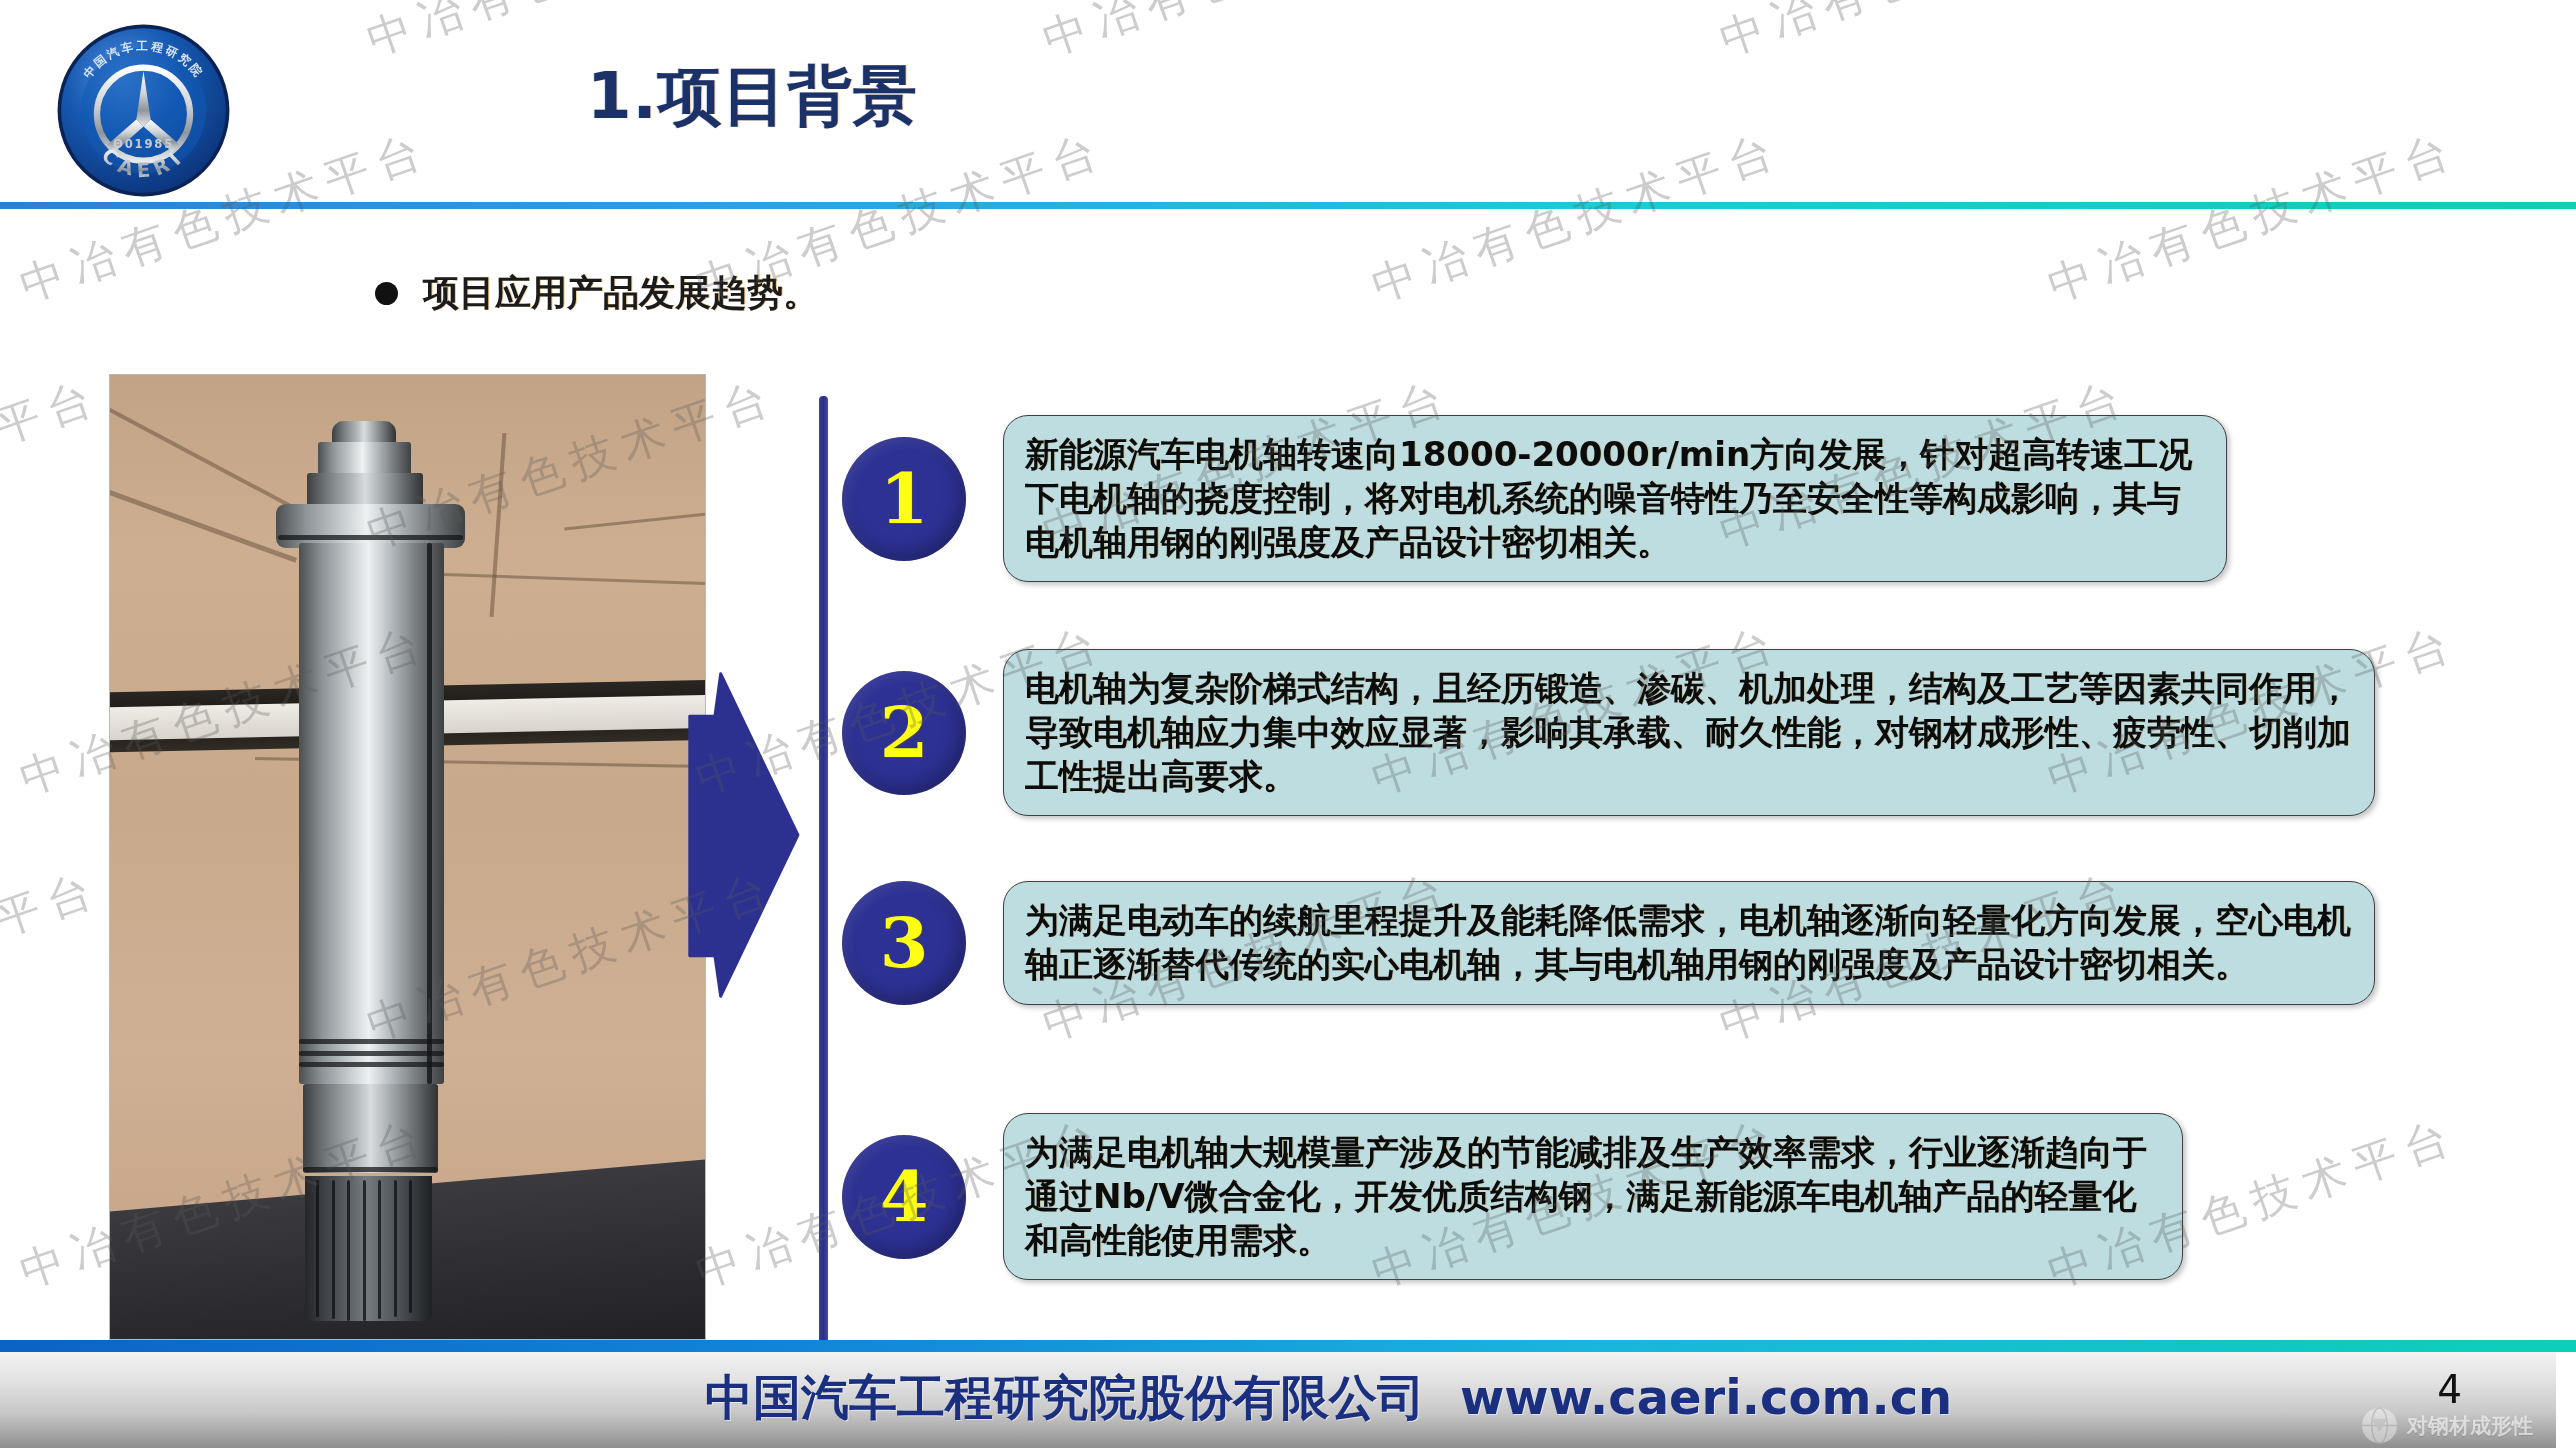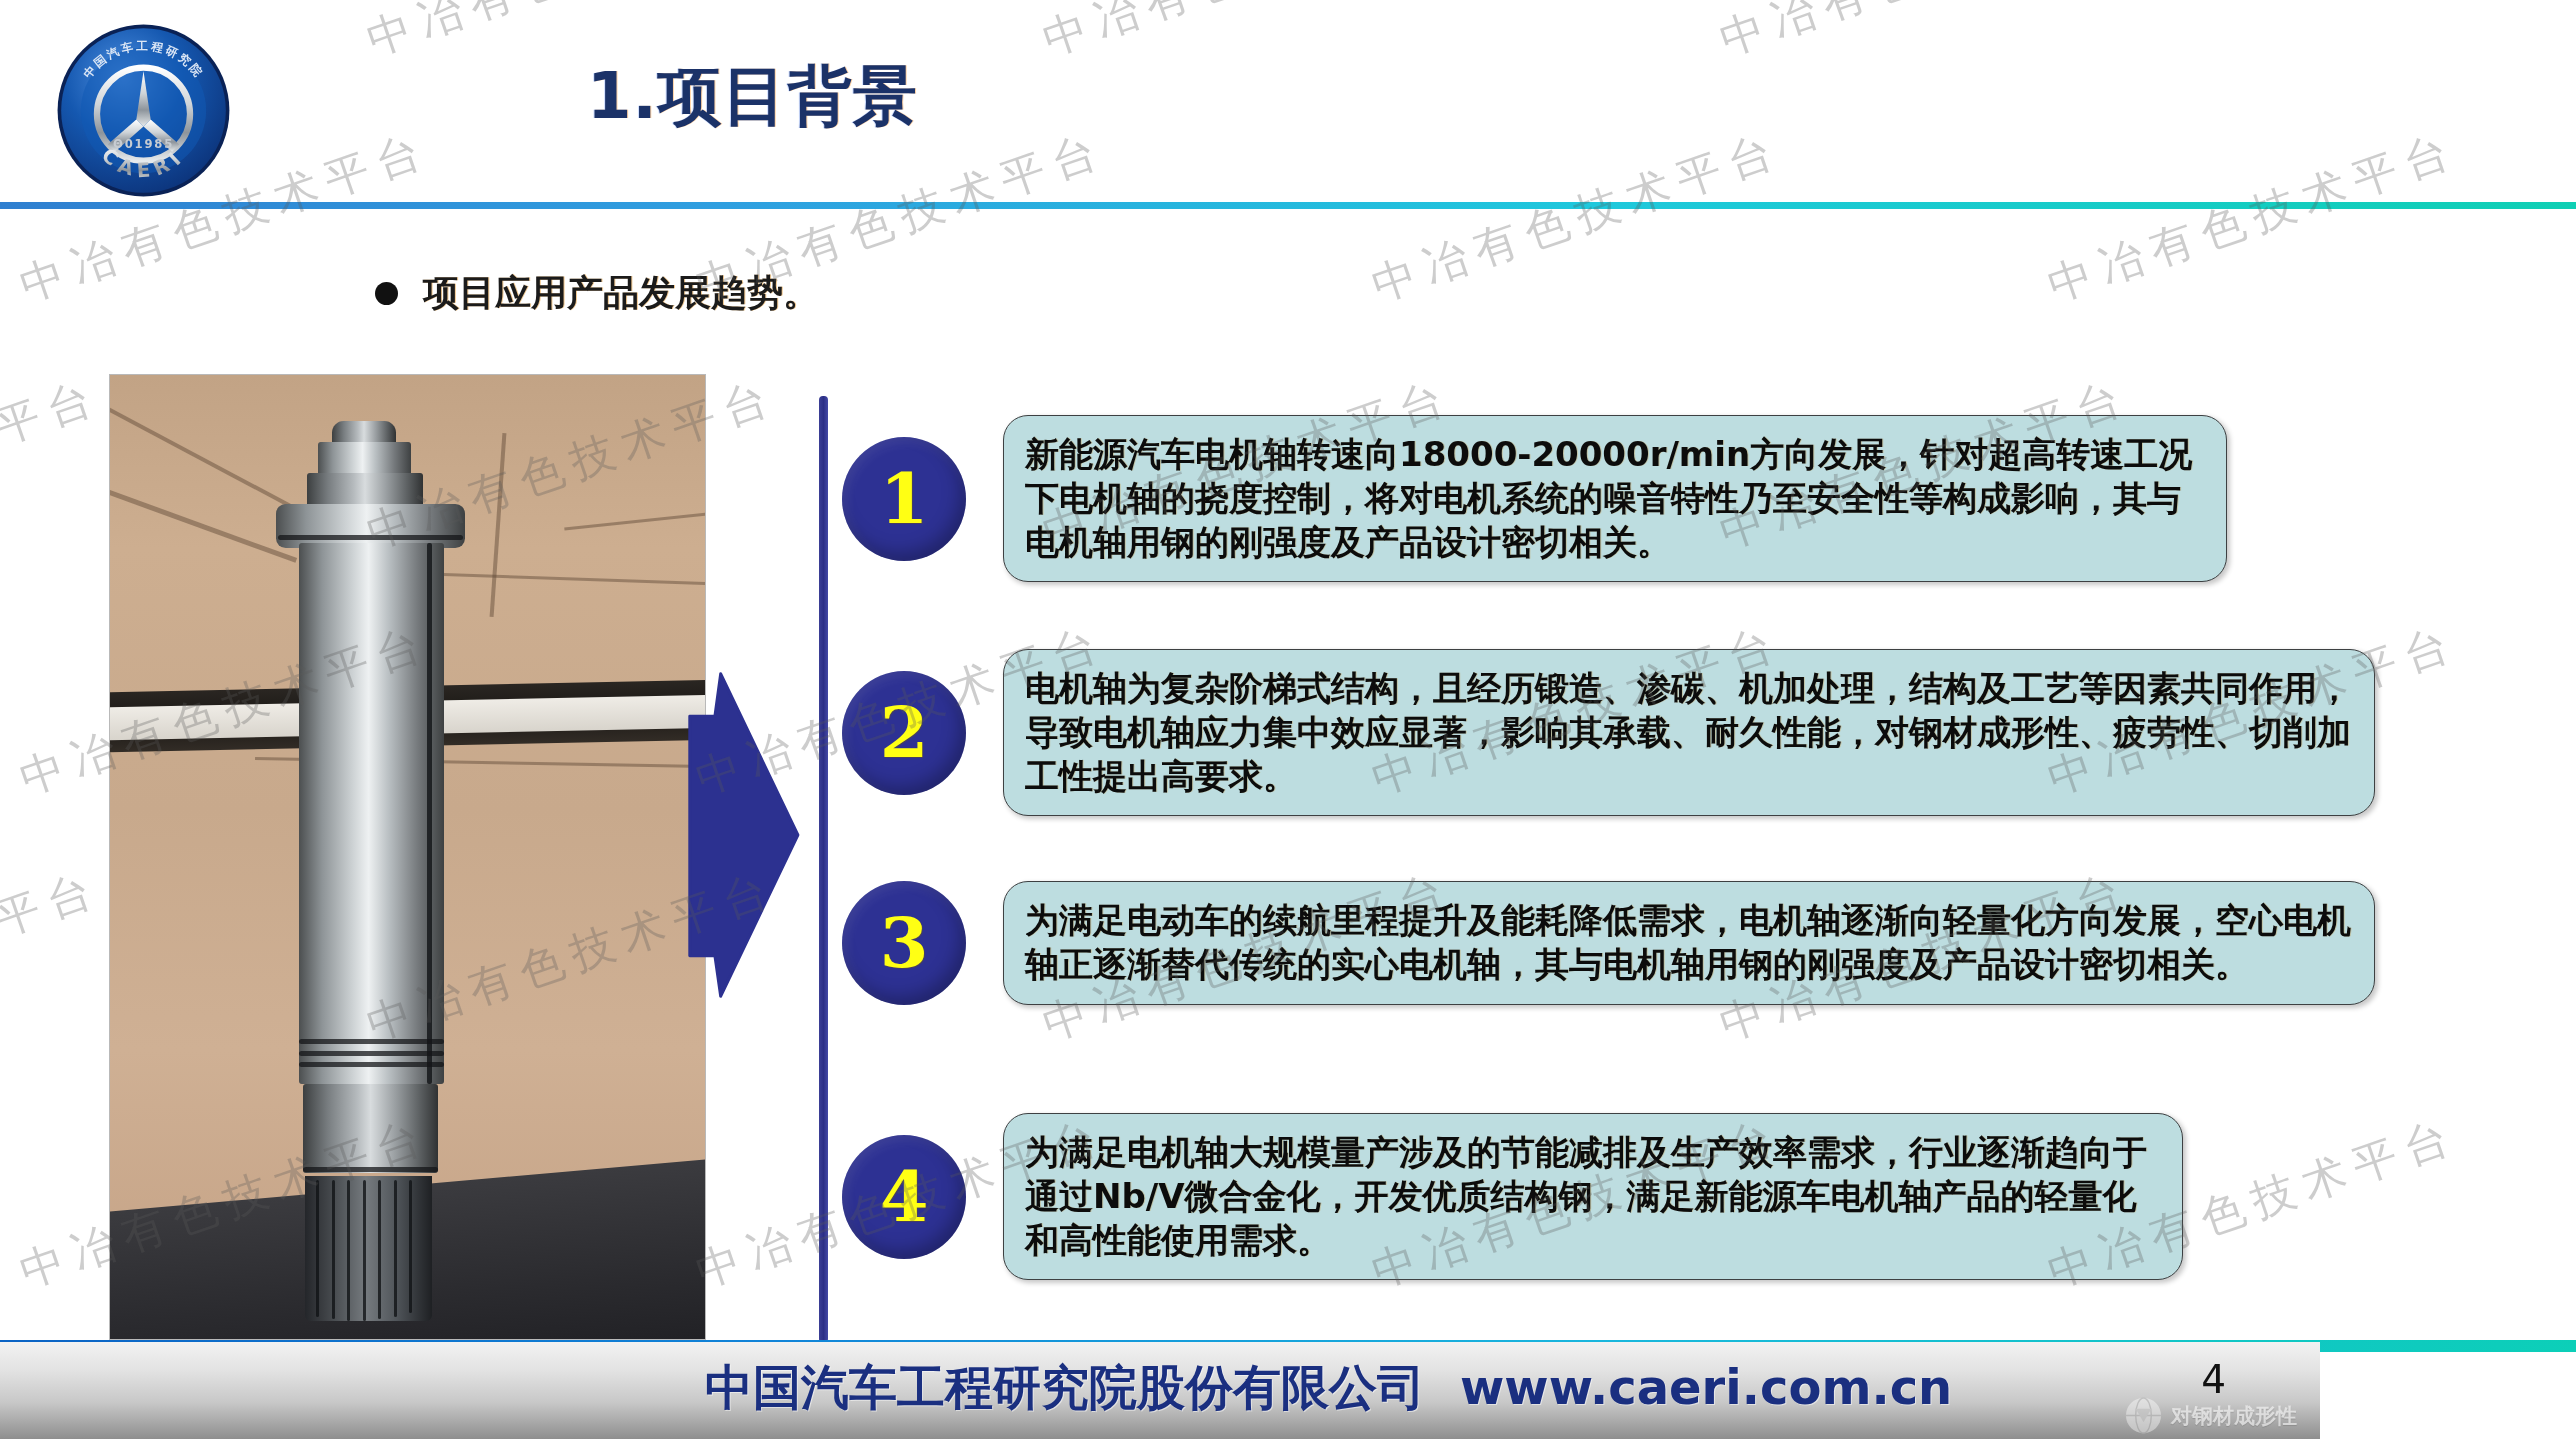--- a/index.html
+++ b/index.html
@@ -135,21 +135,21 @@
   #row-3 .text-box { width:1372px; }
   #row-4 .text-box { width:1180px; }
   .gap { width:37px; flex:0 0 auto; }
 
   
   #footer-bar {
     position:absolute; left:0; bottom:97px; width:2576px; height:11.6px;
     background:linear-gradient(90deg,#0b63c4 0%,#1184d8 30%,#19b6dd 62%,#0ccfb8 100%);
   }
   #footer-band {
-    position:absolute; left:0; bottom:10px; width:2320px; height:97px;
+    position:absolute; left:0; bottom:0; width:2556px; height:97px;
     background:linear-gradient(180deg,#f2f2f2 0%,#e2e2e2 30%,#c8c8c8 62%,#8e8e8e 100%);
     text-align:right;
   }
   #footer-text {
     position:absolute; left:705px; bottom:19.3px;
     font-family:"DejaVu Sans","Liberation Sans",sans-serif;
     font-weight:bold; font-size:48px; color:#1a2f80;
     white-space:nowrap;
     text-shadow:1px 1px 0 rgba(255,255,255,.5);
   }

